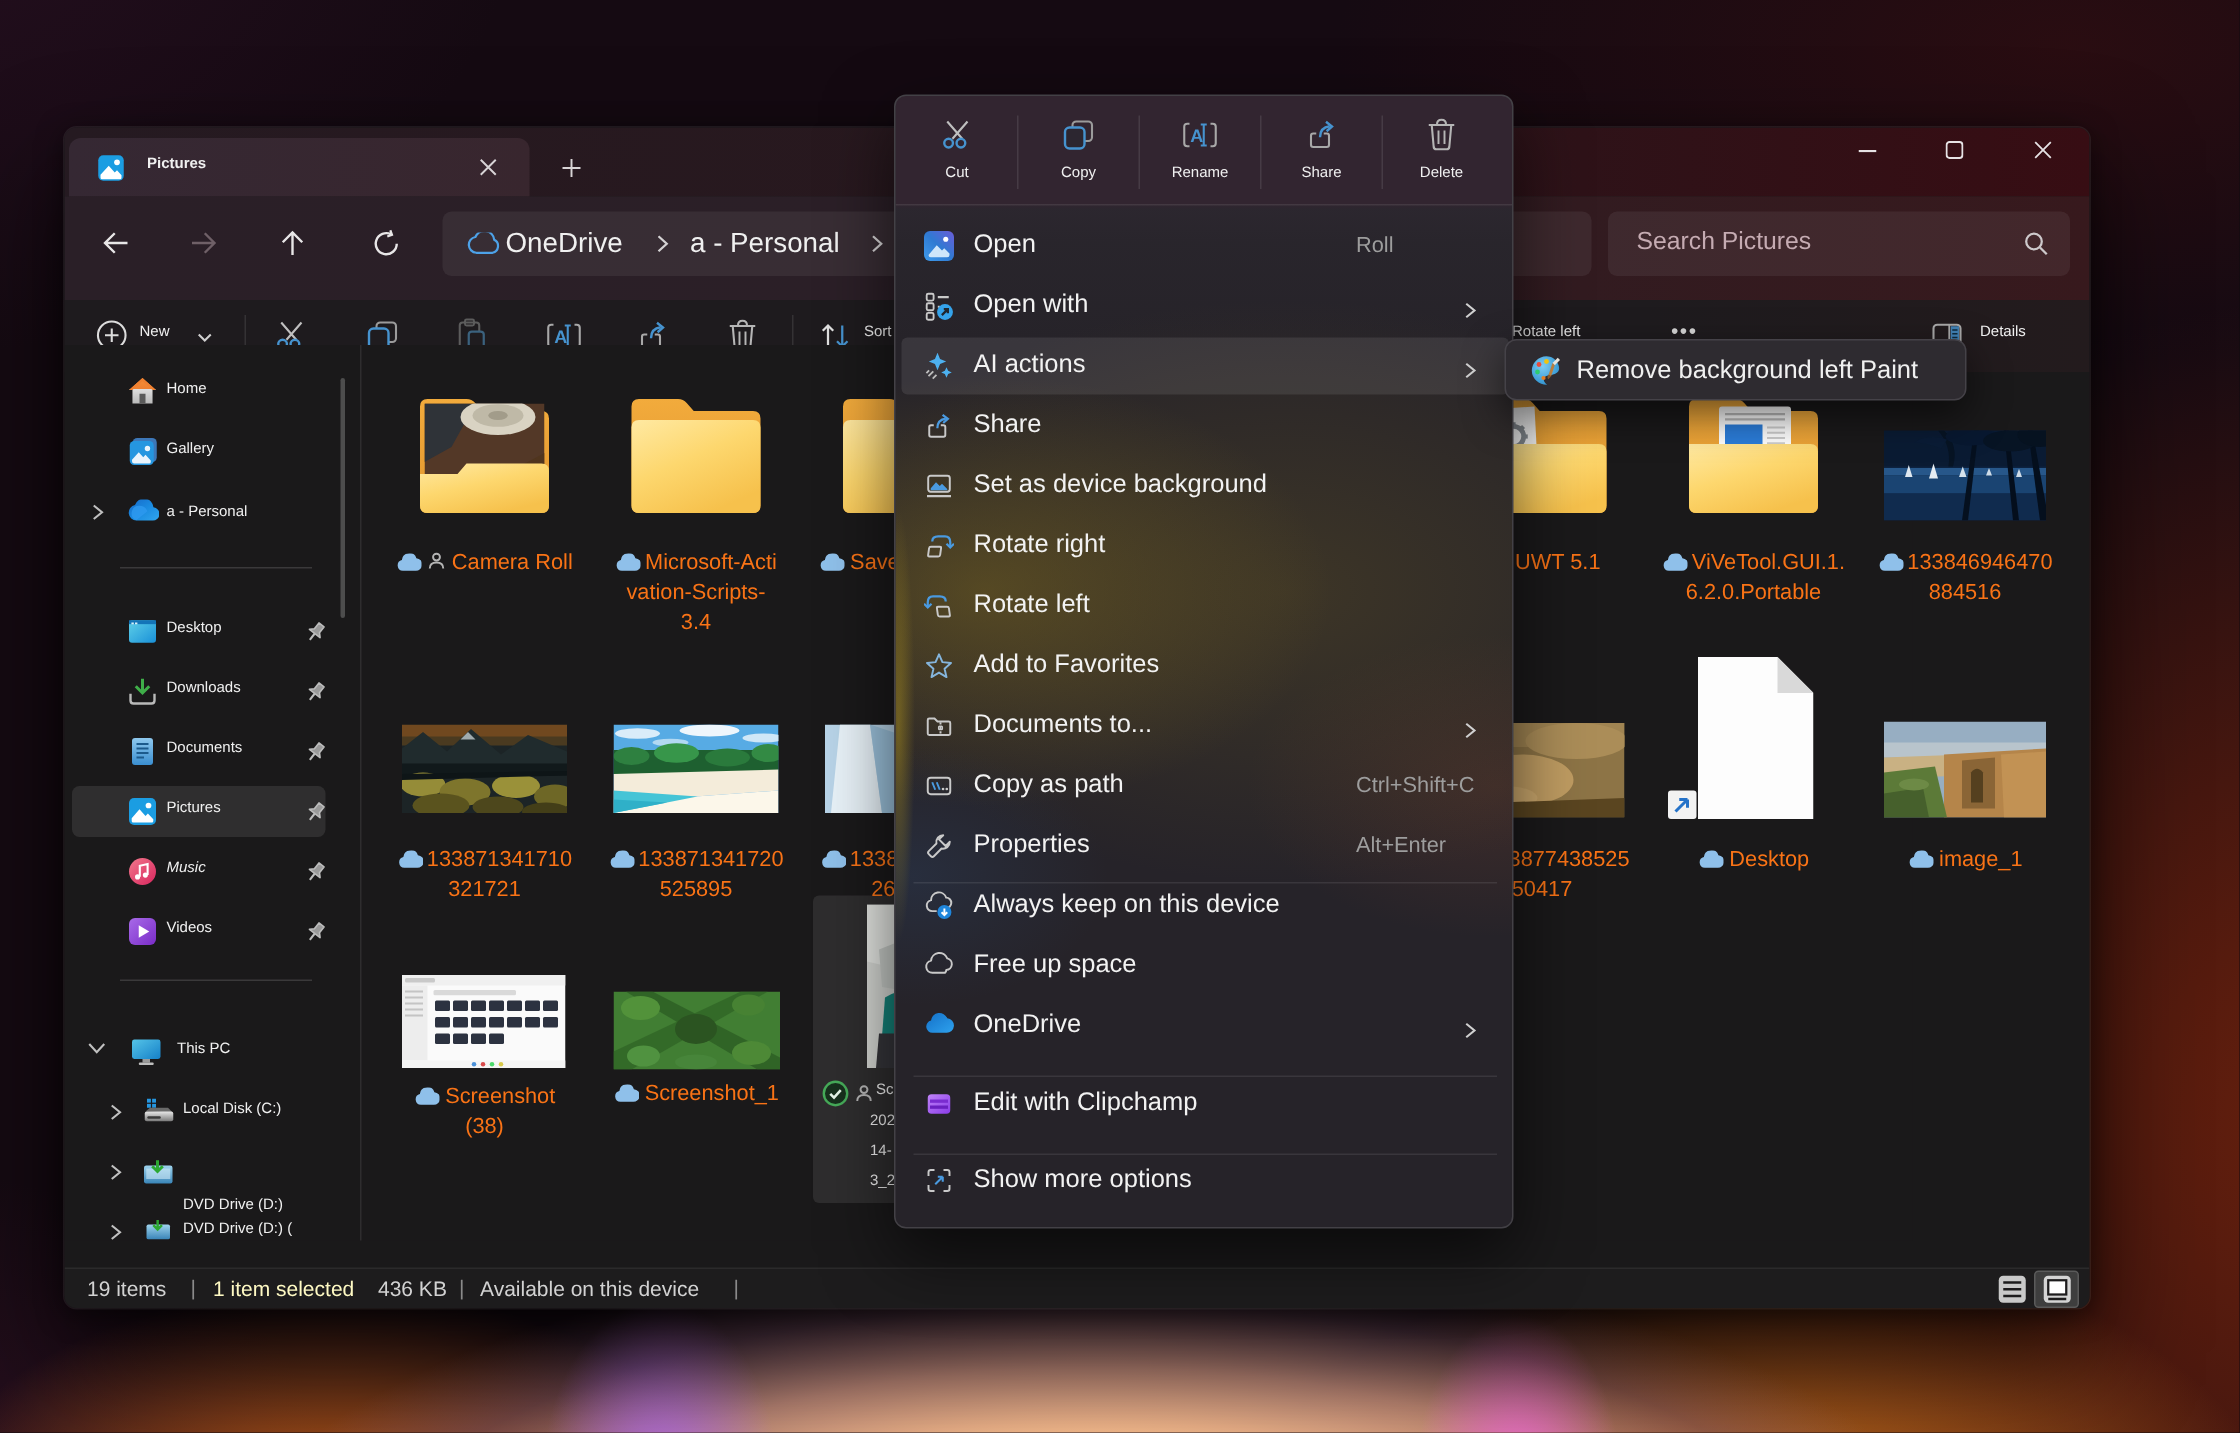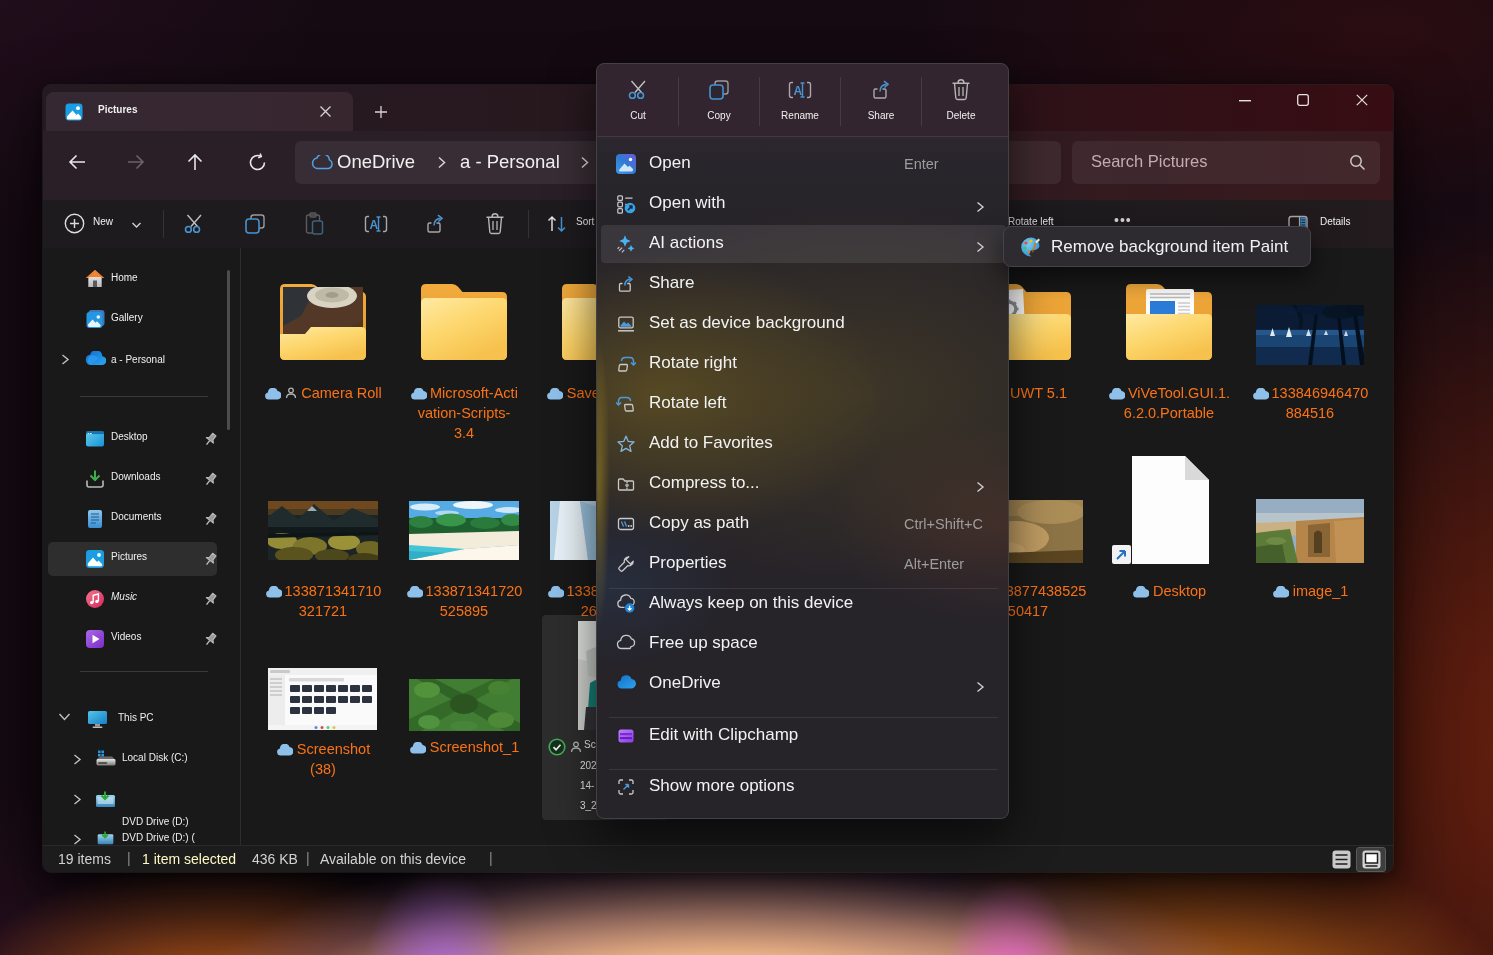--- a/index.html
+++ b/index.html
@@ -23,21 +23,21 @@
     border-radius:8px; overflow:hidden; background:#1a191a;
     box-shadow:0 30px 70px rgba(0,0,0,.65), 0 4px 18px rgba(0,0,0,.5);
     outline:1px solid rgba(255,255,255,.07); }
   
   #tabstrip { position:absolute; left:0; top:0; width:1350px; height:46px;
     background:linear-gradient(90deg,#251a21 0%,#28181e 45%,#2e1218 75%,#370d13 100%); }
   #navrow { position:absolute; left:0; top:46px; width:1350px; height:69px;
     background:linear-gradient(90deg,#2a1f27 0%,#2b1f27 40%,#321b20 75%,#37191d 100%); }
   #toolbar { position:absolute; left:0; top:115px; width:1350px; height:48px;
     background:linear-gradient(90deg,#1e1b1e 0%,#1e1b1e 78%,#231b1d 100%); }
-  #body-area { position:absolute; left:0; top:163px; width:1232px; height:597px; background:#1a191a; }
+  #body-area { position:absolute; left:0; top:145px; width:1232px; height:597px; background:#1a191a; }
   #statusbar { position:absolute; left:0; top:760px; width:1350px; height:27px; background:#1d1c1d; border-top:1px solid #2b2a2b; }
   .vsep { position:absolute; width:1px; background:rgba(255,255,255,.12); }
   .hsep { position:absolute; height:1px; background:rgba(255,255,255,.09); }
   .t { position:absolute; color:#f0f0f0; font-size:10px; white-space:nowrap; }
   .dim { color:#9d9d9d; }
   
   #ctx { position:absolute; left:596px; top:63px; width:413px; height:756px;
     border-radius:8px; border:1px solid #434146; overflow:hidden;
     box-shadow:0 18px 46px rgba(0,0,0,.6);
     background-color:#262329;
@@ -715,21 +715,21 @@
             <stop offset="0" stop-color="#6b5cd8"></stop>
             <stop offset=".5" stop-color="#2f7ad2"></stop>
             <stop offset="1" stop-color="#3f9bec"></stop>
           </linearGradient>
         </defs>
         <rect width="20" height="20" rx="4" fill="url(#openg)"></rect>
         <path d="M3 16 L8.5 9.5 L12 13 L13.5 11.5 L17 15 L17 16 Q17 17.5 15.5 17.5 L4.5 17.5 Q3 17.5 3 16 Z" fill="#cfe6fa"></path>
         <circle cx="14.5" cy="5.5" r="1.7" fill="#fff"></circle>
       </svg>
     <div class="mi-label" style="top:91px;text-align:right;">Open</div>
-    <div class="mi-short" style="top:92px;">Enter</div>
+    <div class="mi-short" style="top:92px;">Roll</div>
 
     <svg class="mi-icon" style="top:130px;" viewBox="0 0 20 20">
         <rect x="1.8" y="1.8" width="4.6" height="4.6" rx="1" fill="none" stroke="#c9c9c9" stroke-width="1.25"></rect>
         <rect x="1.8" y="8.2" width="4.6" height="4.6" rx="1" fill="none" stroke="#c9c9c9" stroke-width="1.25"></rect>
         <rect x="1.8" y="14.6" width="4.6" height="4.6" rx="1" fill="none" stroke="#c9c9c9" stroke-width="1.25"></rect>
         <path d="M9.2 4.1 L16.5 4.1" stroke="#c9c9c9" stroke-width="1.4"></path>
         <path d="M9.2 10.5 L10.6 10.5" stroke="#c9c9c9" stroke-width="1.4"></path>
         <circle cx="14" cy="14" r="5.3" fill="#35a3ea"></circle>
         <path d="M11.9 16.1 L15.9 12.1 M13.2 12.1 L15.9 12.1 L15.9 14.8" stroke="#20272e" stroke-width="1.5" fill="none"></path>
       </svg>
@@ -780,21 +780,21 @@
     <svg class="mi-icon" style="top:370px;" viewBox="0 0 20 20">
         <path d="M10 2.2 L12.3 7.4 L18 8 L13.7 11.8 L15 17.4 L10 14.4 L5 17.4 L6.3 11.8 L2 8 L7.7 7.4 Z" stroke="#85b5dc" stroke-width="1.3" fill="none" stroke-linejoin="round"></path>
       </svg>
     <div class="mi-label" style="top:371px;">Add to Favorites</div>
 
     <svg class="mi-icon" style="top:410px;" viewBox="0 0 20 20">
         <path d="M2.5 6 Q2.5 5 3.5 5 L7 5 L9 7 L16.5 7 Q17.5 7 17.5 8 L17.5 15 Q17.5 16 16.5 16 L3.5 16 Q2.5 16 2.5 15 Z" stroke="#c9c9c9" stroke-width="1.3" fill="none"></path>
         <path d="M11 7.5 L11 9 M11 10.5 L11 12 M11 13.5 L11 15" stroke="#c9c9c9" stroke-width="1.3"></path>
         <rect x="9.8" y="10.2" width="2.4" height="2.2" rx="0.5" fill="none" stroke="#c9c9c9" stroke-width="1"></rect>
       </svg>
-    <div class="mi-label" style="top:411px;">Compress to...</div>
+    <div class="mi-label" style="top:411px;">Documents to...</div>
     <svg class="chev" style="top:417px;" viewBox="0 0 12 12">
         <path d="M3.5 1.5 L9 6 L3.5 10.5" stroke="#cfcfcf" stroke-width="1.4" fill="none"></path>
       </svg>
 
     <svg class="mi-icon" style="top:450px;" viewBox="0 0 20 20">
         <rect x="2.5" y="4.5" width="15" height="11" rx="2" fill="none" stroke="#c9c9c9" stroke-width="1.3"></rect>
         <path d="M5.5 7.5 L7.5 12.5 M8.5 7.5 L10.5 12.5" stroke="#4a9ae0" stroke-width="1.3"></path>
         <circle cx="12.7" cy="12" r="0.9" fill="#c9c9c9"></circle>
         <circle cx="15.2" cy="12" r="0.9" fill="#c9c9c9"></circle>
       </svg>
@@ -869,15 +869,15 @@
         </defs>
         <path d="M12 1.5 a10 9.5 0 1 0 0.4 19 c-3.4-2.6-2.6-5.6 0.6-6.2 c2.8-0.5 5-0.5 6.8-2.6 C22 9.2 18.6 1.5 12 1.5 Z" fill="url(#palg)"></path>
         <circle cx="7" cy="7" r="1.6" fill="#e84c3d"></circle>
         <circle cx="12" cy="5" r="1.6" fill="#f1c40f"></circle>
         <circle cx="6" cy="12" r="1.6" fill="#2ecc71"></circle>
         <circle cx="10" cy="16" r="1.4" fill="#e67e22"></circle>
         <path d="M16 6 L19.5 2.5 L21 4 L17.5 7.5 Z" fill="#e8e3da"></path>
         <path d="M17.5 7.5 L16 6 L13.5 13.5 L15 15 Z" fill="#b97e3e"></path>
         <path d="M13.5 13.5 L15 15 L13.2 16.8 Q12 15.6 13.5 13.5 Z" fill="#8a5a28"></path>
       </svg>
-    <div class="t" style="left:47px;top:10px;font-size:17px;">Remove background item Paint</div>
+    <div class="t" style="left:47px;top:10px;font-size:17px;">Remove background left Paint</div>
   </div>
 </div>
 
 </body></html>

